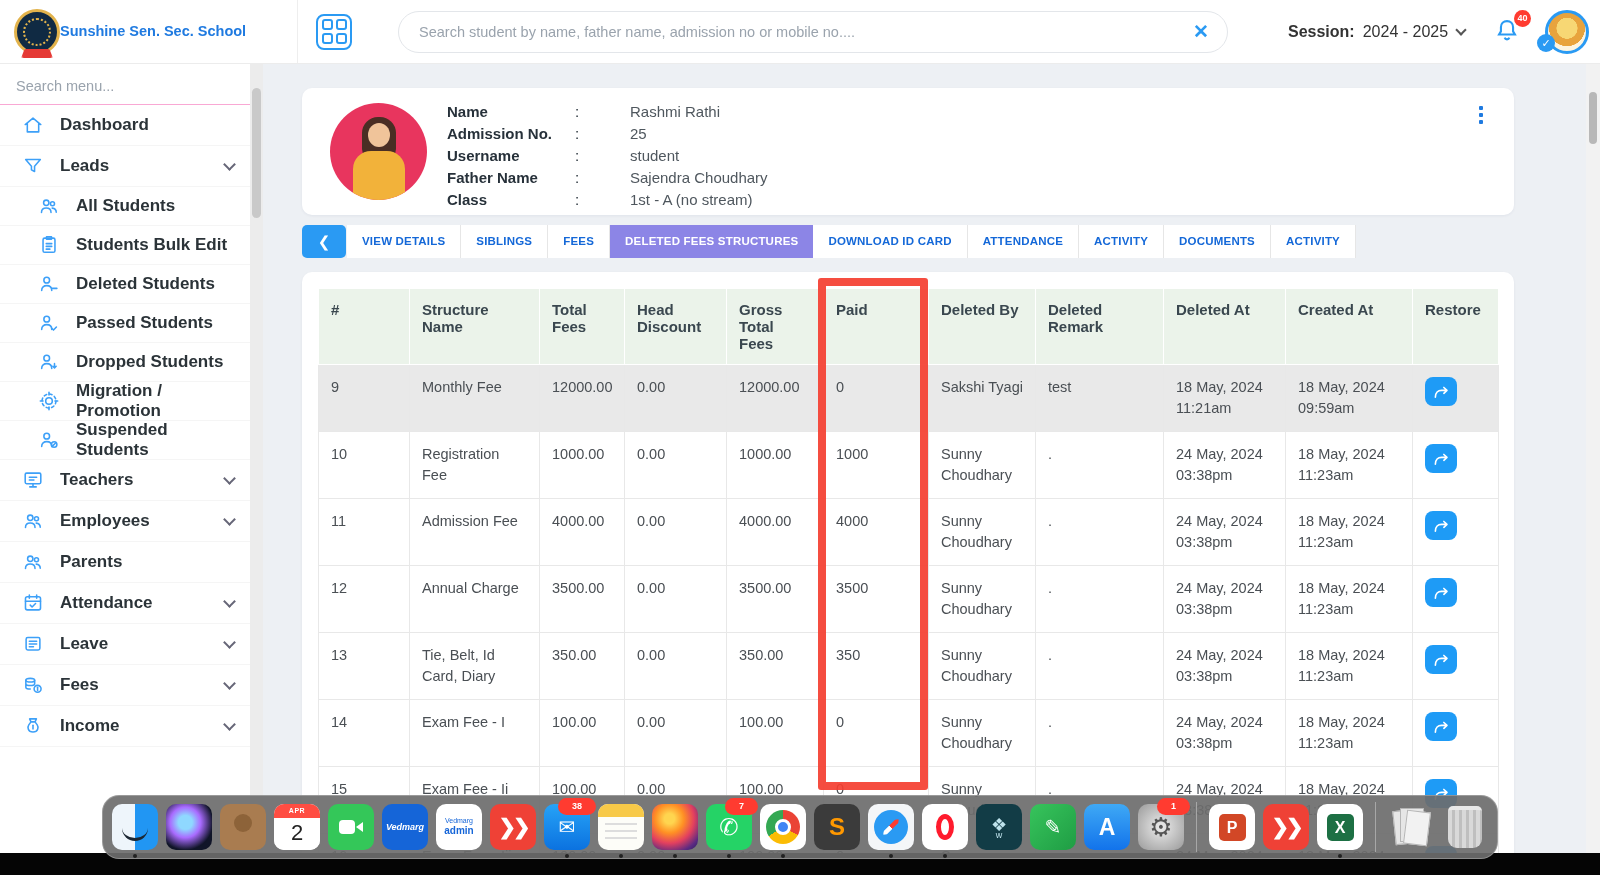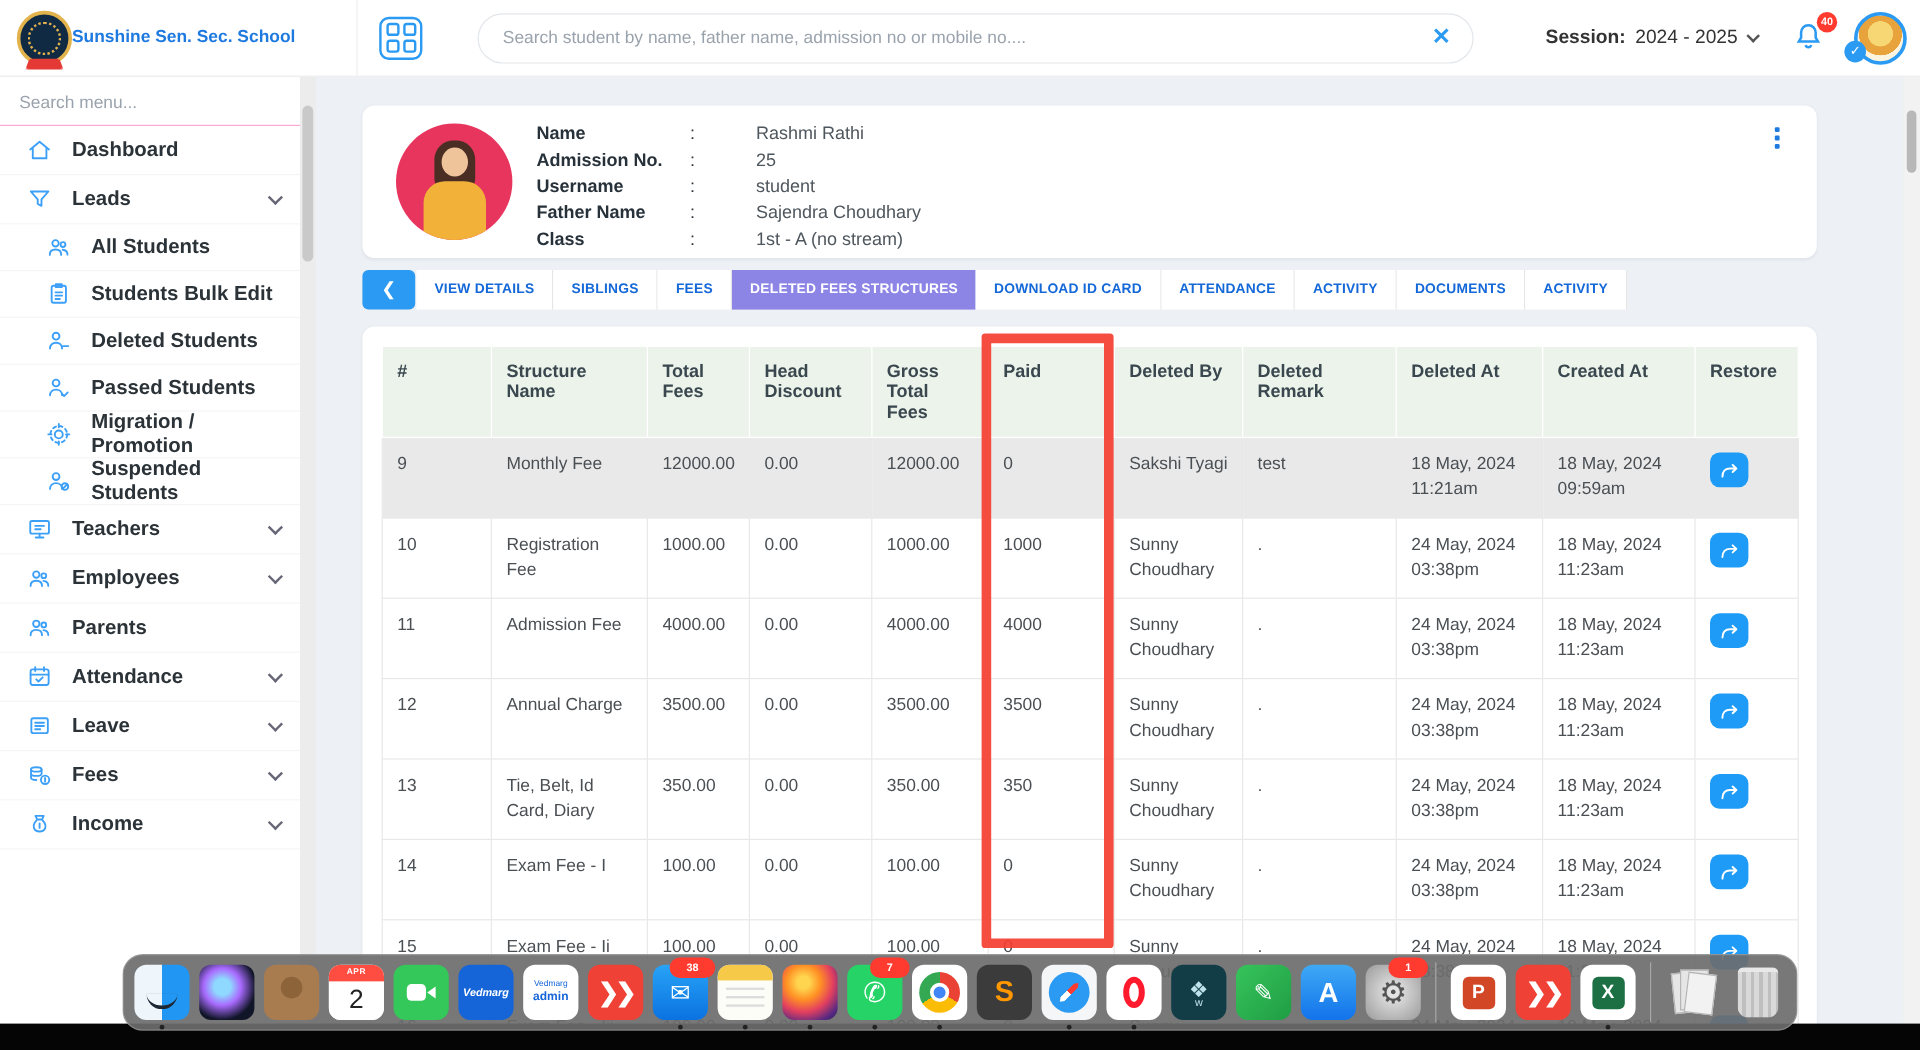--- a/index.html
+++ b/index.html
@@ -234,20 +234,28 @@
       <div class="mitem child">
         <svg class="sicon" viewBox="0 0 24 24" fill="none" stroke="#3da0f8" stroke-width="1.7" stroke-linecap="round" stroke-linejoin="round">
           <circle cx="9.5" cy="7.8" r="3.1"></circle>
           <path d="M4 19c0-3.3 2.4-5.2 5.5-5.2S15 15.7 15 19"></path>
           <path d="M15 17.8l1.9 1.9 3.2-3.3"></path>
         </svg>
         <span class="lbl">Passed Students</span>
       </div>
       <div class="mitem child">
         <svg class="sicon" viewBox="0 0 24 24" fill="none" stroke="#3da0f8" stroke-width="1.7" stroke-linecap="round" stroke-linejoin="round">
+          <circle cx="9.5" cy="7.8" r="3.1"></circle>
+          <path d="M4 19c0-3.3 2.4-5.2 5.5-5.2S15 15.7 15 19"></path>
+          <path d="M18 13.8v4.6M16.2 16.6l1.8 1.8 1.8-1.8"></path>
+        </svg>
+        <span class="lbl">Dropped Students</span>
+      </div>
+      <div class="mitem child">
+        <svg class="sicon" viewBox="0 0 24 24" fill="none" stroke="#3da0f8" stroke-width="1.7" stroke-linecap="round" stroke-linejoin="round">
           <circle cx="12" cy="12" r="3.6"></circle>
           <circle cx="12" cy="12" r="7.6" stroke-dasharray="3 3"></circle>
           <path d="M12 2.5v3M12 18.5v3M2.5 12h3M18.5 12h3"></path>
         </svg>
         <span class="lbl">Migration / Promotion</span>
       </div>
       <div class="mitem child">
         <svg class="sicon" viewBox="0 0 24 24" fill="none" stroke="#3da0f8" stroke-width="1.7" stroke-linecap="round" stroke-linejoin="round">
           <circle cx="9.5" cy="7.8" r="3.1"></circle>
           <path d="M4 19c0-3.3 2.4-5.2 5.5-5.2S15 15.7 15 19"></path>

